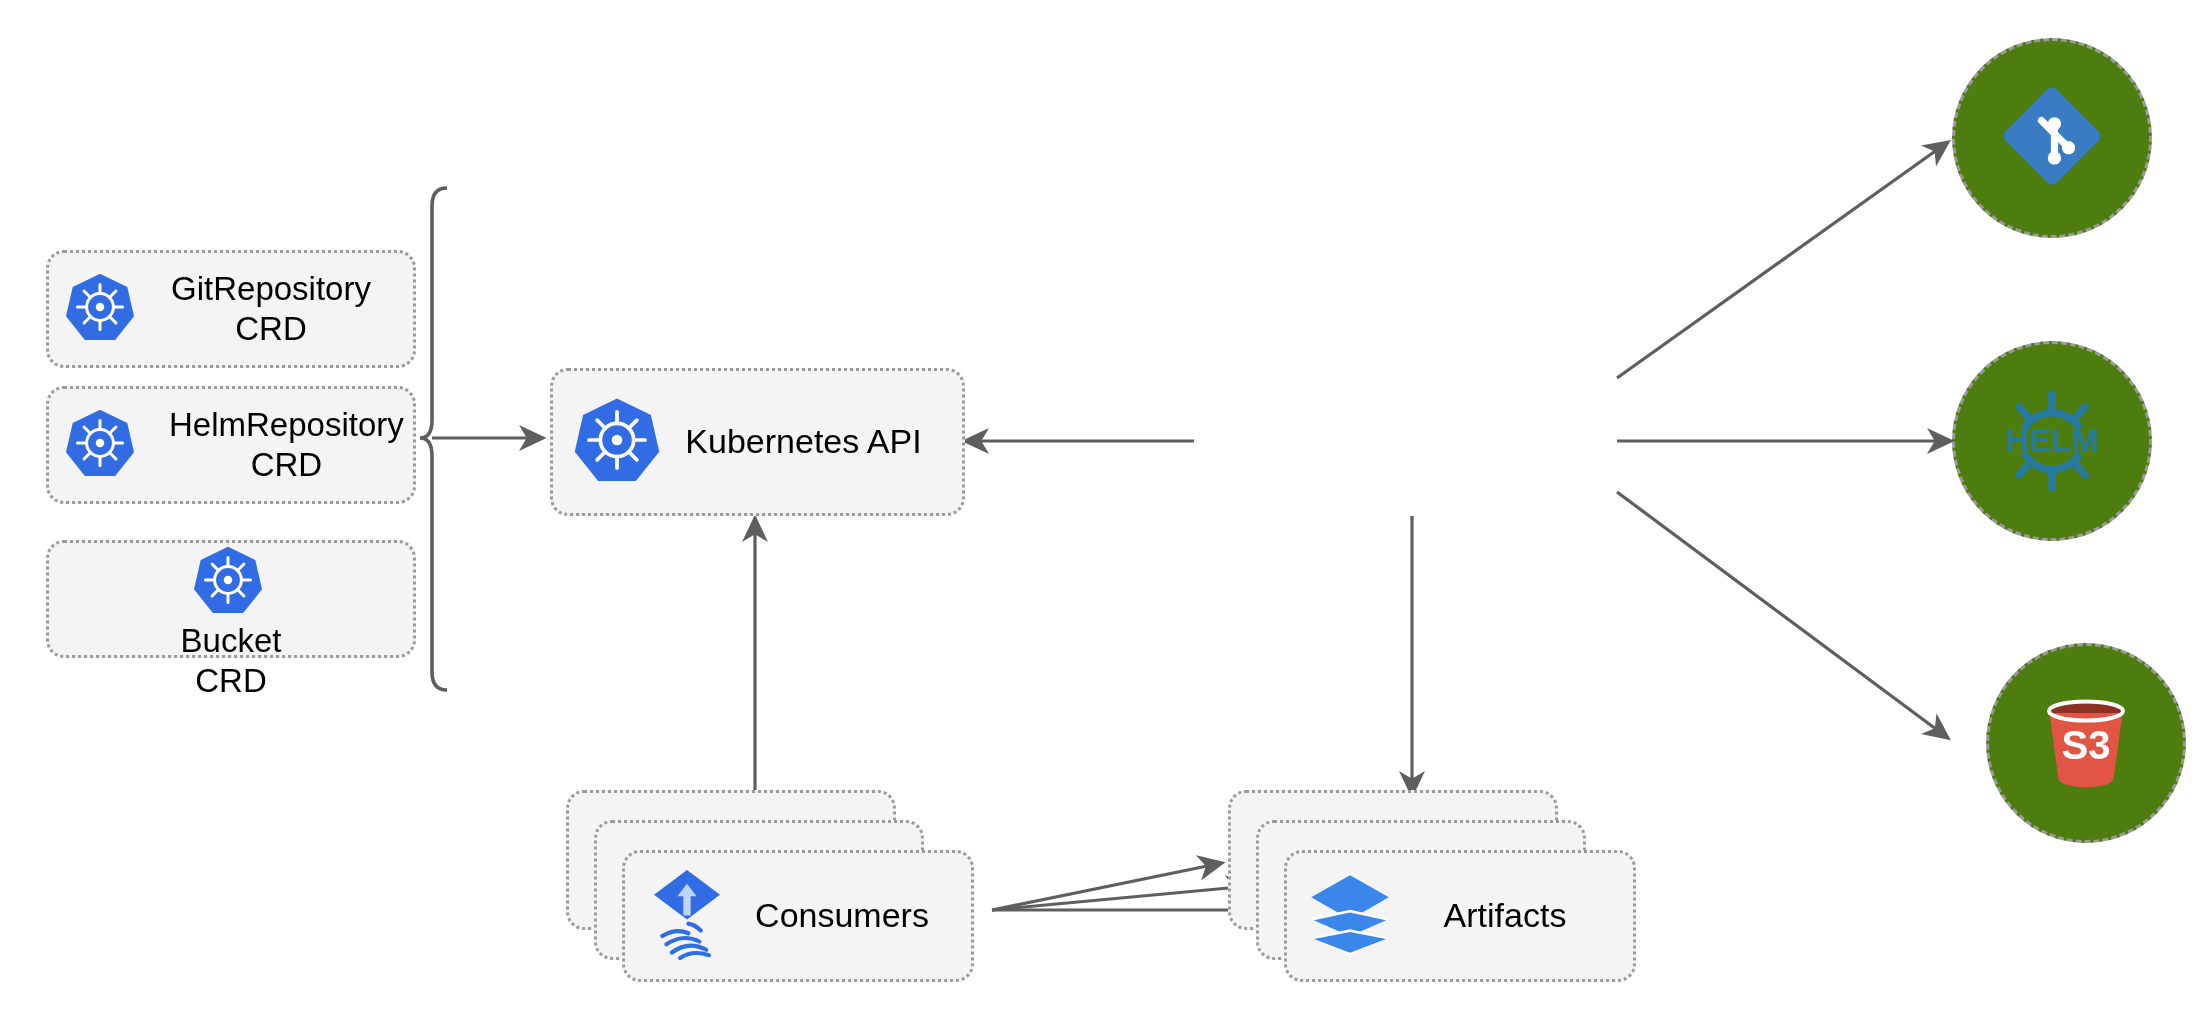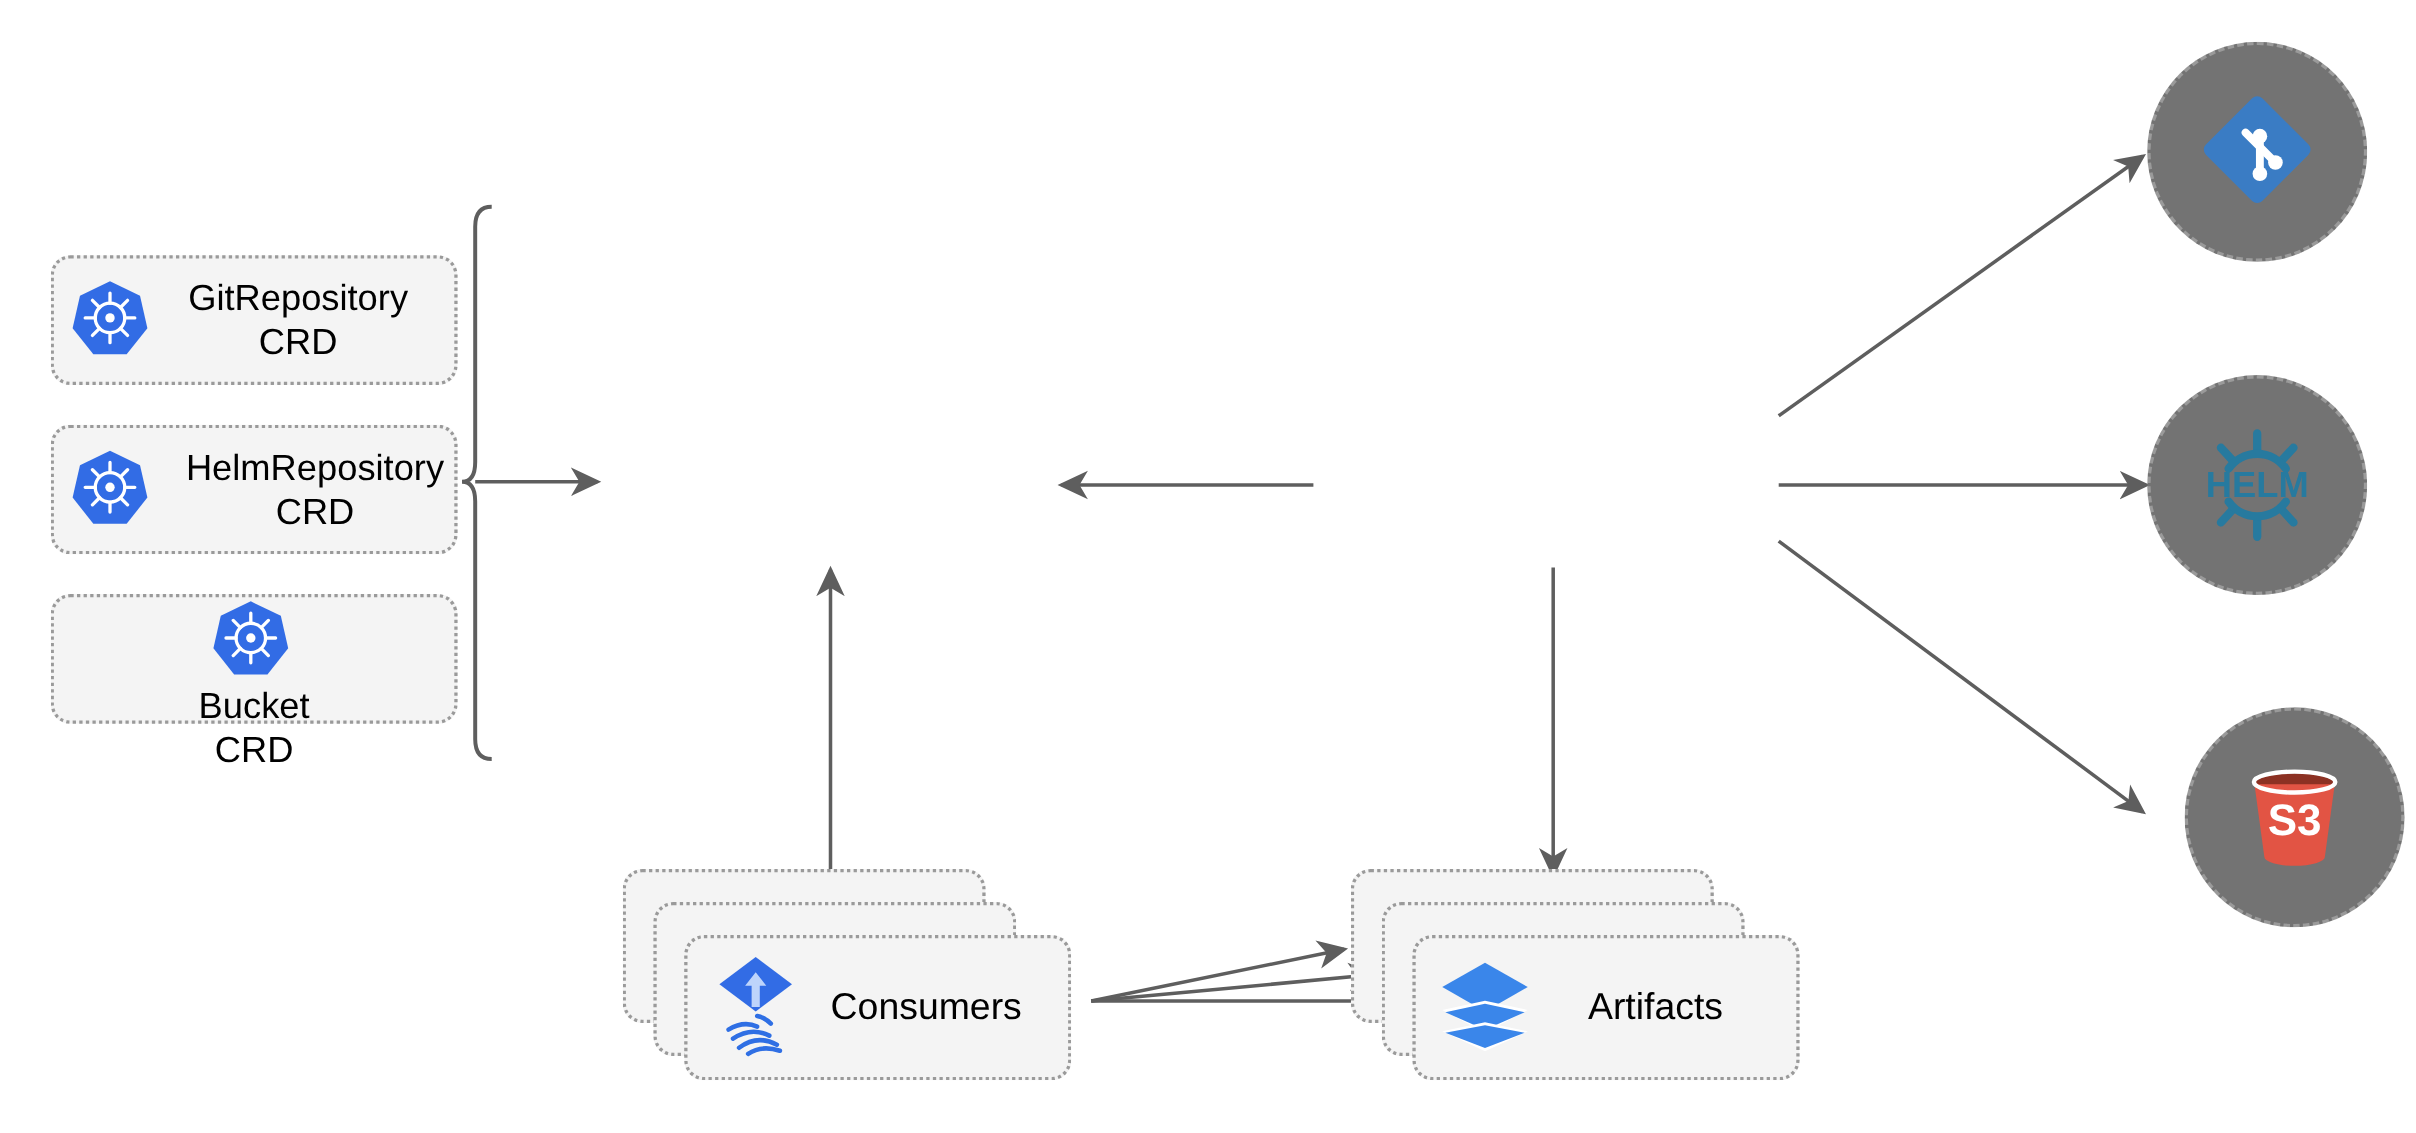--- a/index.html
+++ b/index.html
@@ -46,21 +46,21 @@
     border:3px dotted #9a9a9a;
     border-radius:18px;
     box-sizing:border-box;
   }
 
   
   .circ{
     position:absolute;
     border:3px dashed #9a9a9a;
     border-radius:50%;
-    background:#737373;
+    background:#4d7c0f;
     box-sizing:border-box;
     display:flex;align-items:center;justify-content:center;
   }
 
   svg.edges{position:absolute;left:0;top:0;width:2196px;height:1030px;overflow:visible;}
   .lk{stroke:#5e5e5e;stroke-width:3.2;fill:none;}
   .brk{stroke:#5e5e5e;stroke-width:3.6;fill:none;}
 </style>
 </head>
 <body>
@@ -88,21 +88,21 @@
 
     <path class="lk" marker-end="url(#ah)" d="M 1617,441 L 1951,441"></path>
 
     <path class="lk" marker-end="url(#ah)" d="M 1617,492 L 1948,738"></path>
 
     <path class="lk" marker-end="url(#ah)" d="M 992,910 L 1222,863"></path>
     <path class="lk" marker-end="url(#ah)" d="M 992,910 L 1250,886"></path>
     <path class="lk" marker-end="url(#ah)" d="M 992,910 L 1278,910"></path>
   </svg>
 
-  <div class="node crd" style="left:46px;  top:232px;">
+  <div class="node crd" style="left:46px;  top:250px;">
     <span class="ico">
       <svg width="74" height="74" viewBox="0 0 64 64">
         <path d="M32 3.2 55.6 14.6 61.4 40.1 45.1 60.6 18.9 60.6 2.6 40.1 8.4 14.6Z" fill="#326CE5"></path>
         <g fill="none" stroke="#fff" stroke-width="2.6" stroke-linecap="round">
           <circle cx="32" cy="32" r="11.6"></circle>
           <path d="M32 12.5V20.4M32 43.6v7.9M12.5 32h7.9M43.6 32h7.9
                    M18.2 18.2l5.6 5.6M40.2 40.2l5.6 5.6M45.8 18.2l-5.6 5.6M23.8 40.2l-5.6 5.6"></path>
         </g>
         <circle cx="32" cy="32" r="3.7" fill="#fff"></circle>
       </svg>
@@ -136,20 +136,34 @@
           <path d="M32 12.5V20.4M32 43.6v7.9M12.5 32h7.9M43.6 32h7.9
                    M18.2 18.2l5.6 5.6M40.2 40.2l5.6 5.6M45.8 18.2l-5.6 5.6M23.8 40.2l-5.6 5.6"></path>
         </g>
         <circle cx="32" cy="32" r="3.7" fill="#fff"></circle>
       </svg>
     </span>
     <span class="label">Bucket
 CRD</span>
   </div>
 
+  <div class="node proc" style="left:550px; top:368px; width:415px; height:148px;">
+    <span class="ico">
+      <svg width="92" height="92" viewBox="0 0 64 64">
+        <path d="M32 3.2 55.6 14.6 61.4 40.1 45.1 60.6 18.9 60.6 2.6 40.1 8.4 14.6Z" fill="#326CE5"></path>
+        <g fill="none" stroke="#fff" stroke-width="2.6" stroke-linecap="round">
+          <circle cx="32" cy="32" r="11.6"></circle>
+          <path d="M32 12.5V20.4M32 43.6v7.9M12.5 32h7.9M43.6 32h7.9
+                   M18.2 18.2l5.6 5.6M40.2 40.2l5.6 5.6M45.8 18.2l-5.6 5.6M23.8 40.2l-5.6 5.6"></path>
+        </g>
+        <circle cx="32" cy="32" r="3.7" fill="#fff"></circle>
+      </svg>
+    </span>
+    <span class="label">Kubernetes API</span>
+  </div>
 
 
   <div class="stack" style="left:1228px; top:790px; width:400px; height:190px;">
     <div class="sheet" style="left:0px;  top:0px;  width:330px; height:140px;"></div>
     <div class="sheet" style="left:28px; top:30px; width:330px; height:140px;"></div>
     <div class="node proc" style="left:56px; top:60px; width:352px; height:132px; position:absolute;">
       <span class="ico">
         <svg width="90" height="86" viewBox="0 0 64 62">
           <path d="M32 3 60 19 32 35 4 19Z" fill="#3a86ea"></path>
           <path d="M32 28 60 34 32 49 4 34Z" fill="#fff"></path>

